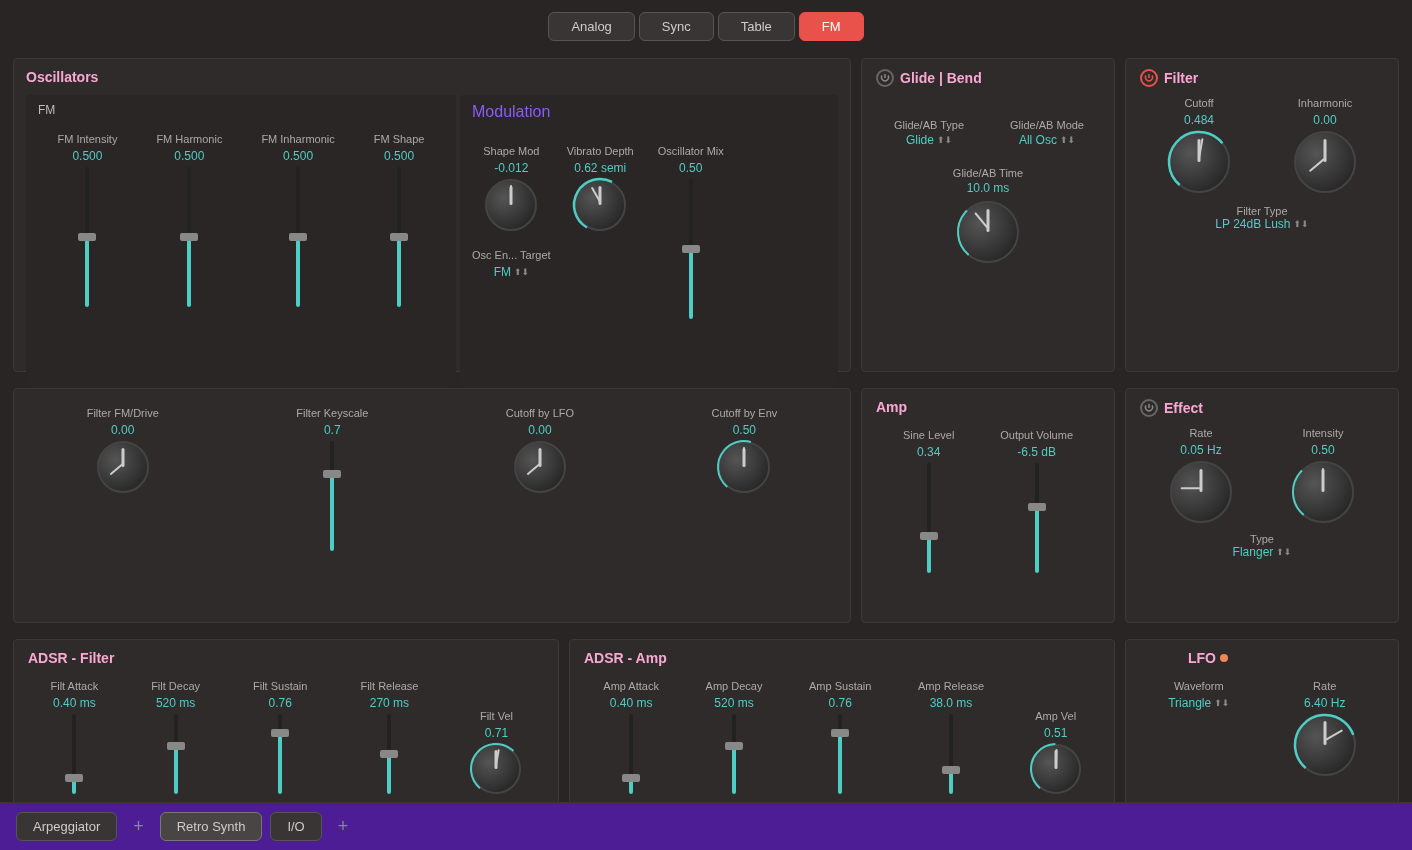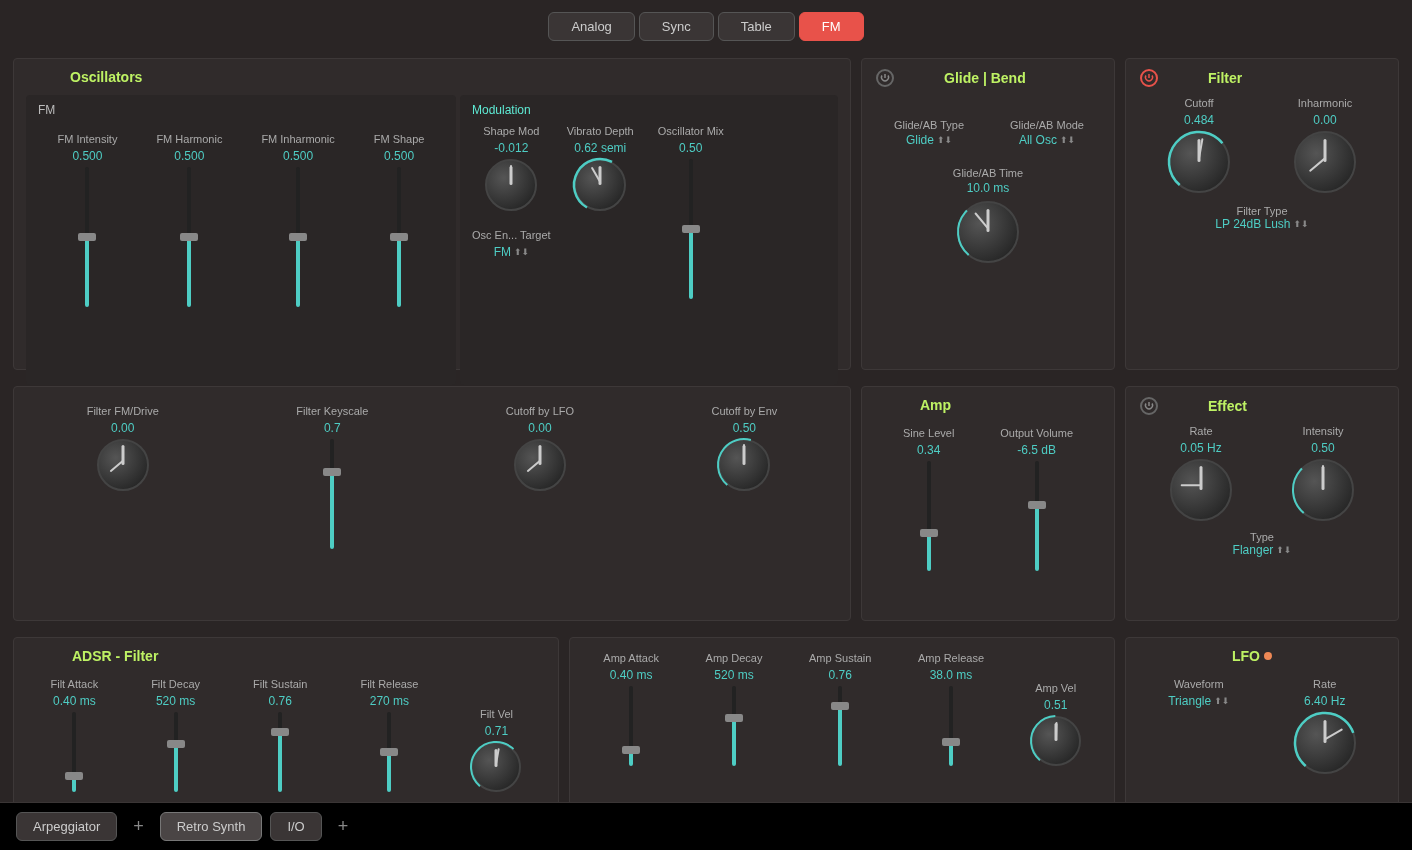--- a/index.html
+++ b/index.html
@@ -40,23 +40,22 @@
       background: #302b2b;
       border: 1px solid #3d3838;
       border-radius: 4px;
       padding: 10px 14px;
       margin: 3px;
     }
 
     .panel-title {
       font-size: 14px;
       font-weight: 600;
-      color: #bef264;
+      color: #f9a8d4;
       margin-bottom: 10px;
-      margin-left: 44px;
     }
 
     .section-label {
       font-size: 11px;
       color: #aaa;
       text-align: center;
     }
 
     .value-teal {
       color: #4ecdc4;
@@ -178,21 +177,21 @@
       color: #888;
     }
 
     
     .bottom-bar {
       position: absolute;
       bottom: 0;
       left: 0;
       right: 0;
       height: 48px;
-      background: #000000;
+      background: #4c1d95;
       display: flex;
       align-items: center;
       padding: 0 16px;
       gap: 8px;
       border-top: 1px solid #3a3535;
     }
     .bottom-btn {
       background: #3a3535;
       border: 1px solid #555;
       color: #ccc;
@@ -419,21 +418,21 @@
                 <div class="value-teal">0.500</div>
                 <div class="fader-track fader-track-tall">
                   <div class="fader-fill" style="height:50%;"></div>
                   <div class="fader-thumb" style="bottom:50%;transform:translate(-50%,50%);"></div>
                 </div>
               </div>
             </div>
           </div>
 
           <div style="background:#2a2626;border-radius:4px;padding:8px 12px;">
-            <div style="font-size:12px;color:#5eead4;margin-bottom:8px;">Modulation</div>
+            <div style="font-size:16px;color:#8b5cf6;margin-bottom:24px;">Modulation</div>
             <div style="display:flex;gap:16px;align-items:flex-start;">
 
               <div class="knob-container">
                 <div class="section-label">Shape Mod</div>
                 <div class="value-teal">-0.012</div>
                 <div class="knob-wrap">
                   <div class="knob knob-medium">
                     <div class="knob-indicator" style="transform:translateX(-50%) rotate(0deg);"></div>
                   </div>
                 </div>
@@ -720,20 +719,21 @@
               </div>
               <svg class="knob-arc" width="60" height="60" style="top:-5px;left:-5px;">
                 <circle cx="30" cy="30" r="25" fill="none" stroke="#4ecdc4" stroke-width="2" stroke-dasharray="100 180" stroke-dashoffset="20" transform="rotate(130 30 30)"></circle>
               </svg>
             </div>
           </div>
         </div>
       </div>
 
       <div class="panel">
+        <div class="panel-title">ADSR - Amp</div>
         <div class="adsr-faders">
 
           <div class="fader-container">
             <div class="section-label">Amp Attack</div>
             <div class="value-teal">0.40 ms</div>
             <div class="fader-track" style="height:80px;">
               <div class="fader-fill" style="height:20%;"></div>
               <div class="fader-thumb" style="bottom:20%;transform:translate(-50%,50%);"></div>
             </div>
           </div>

